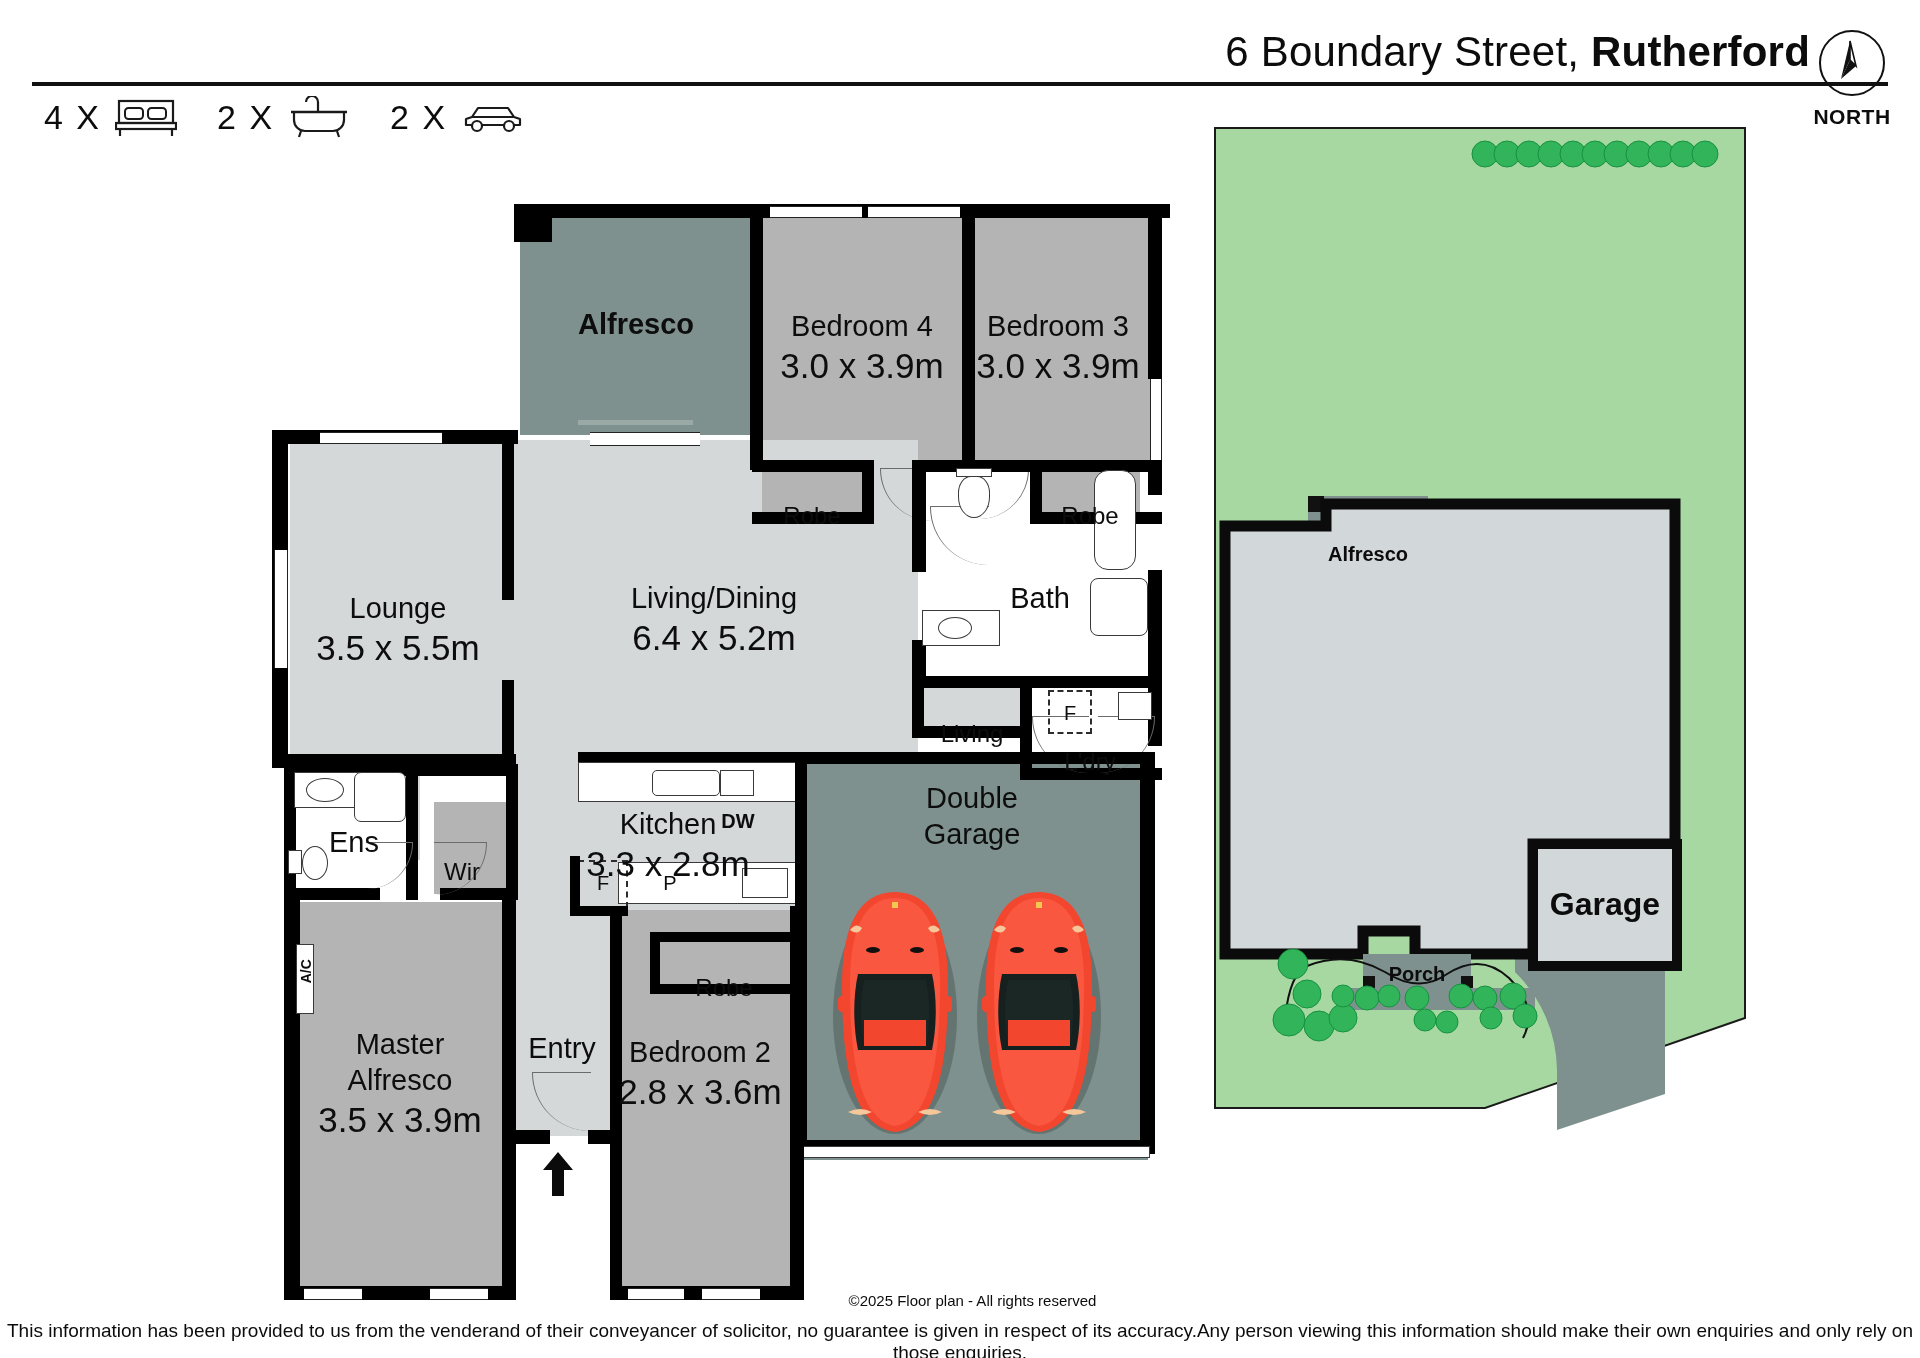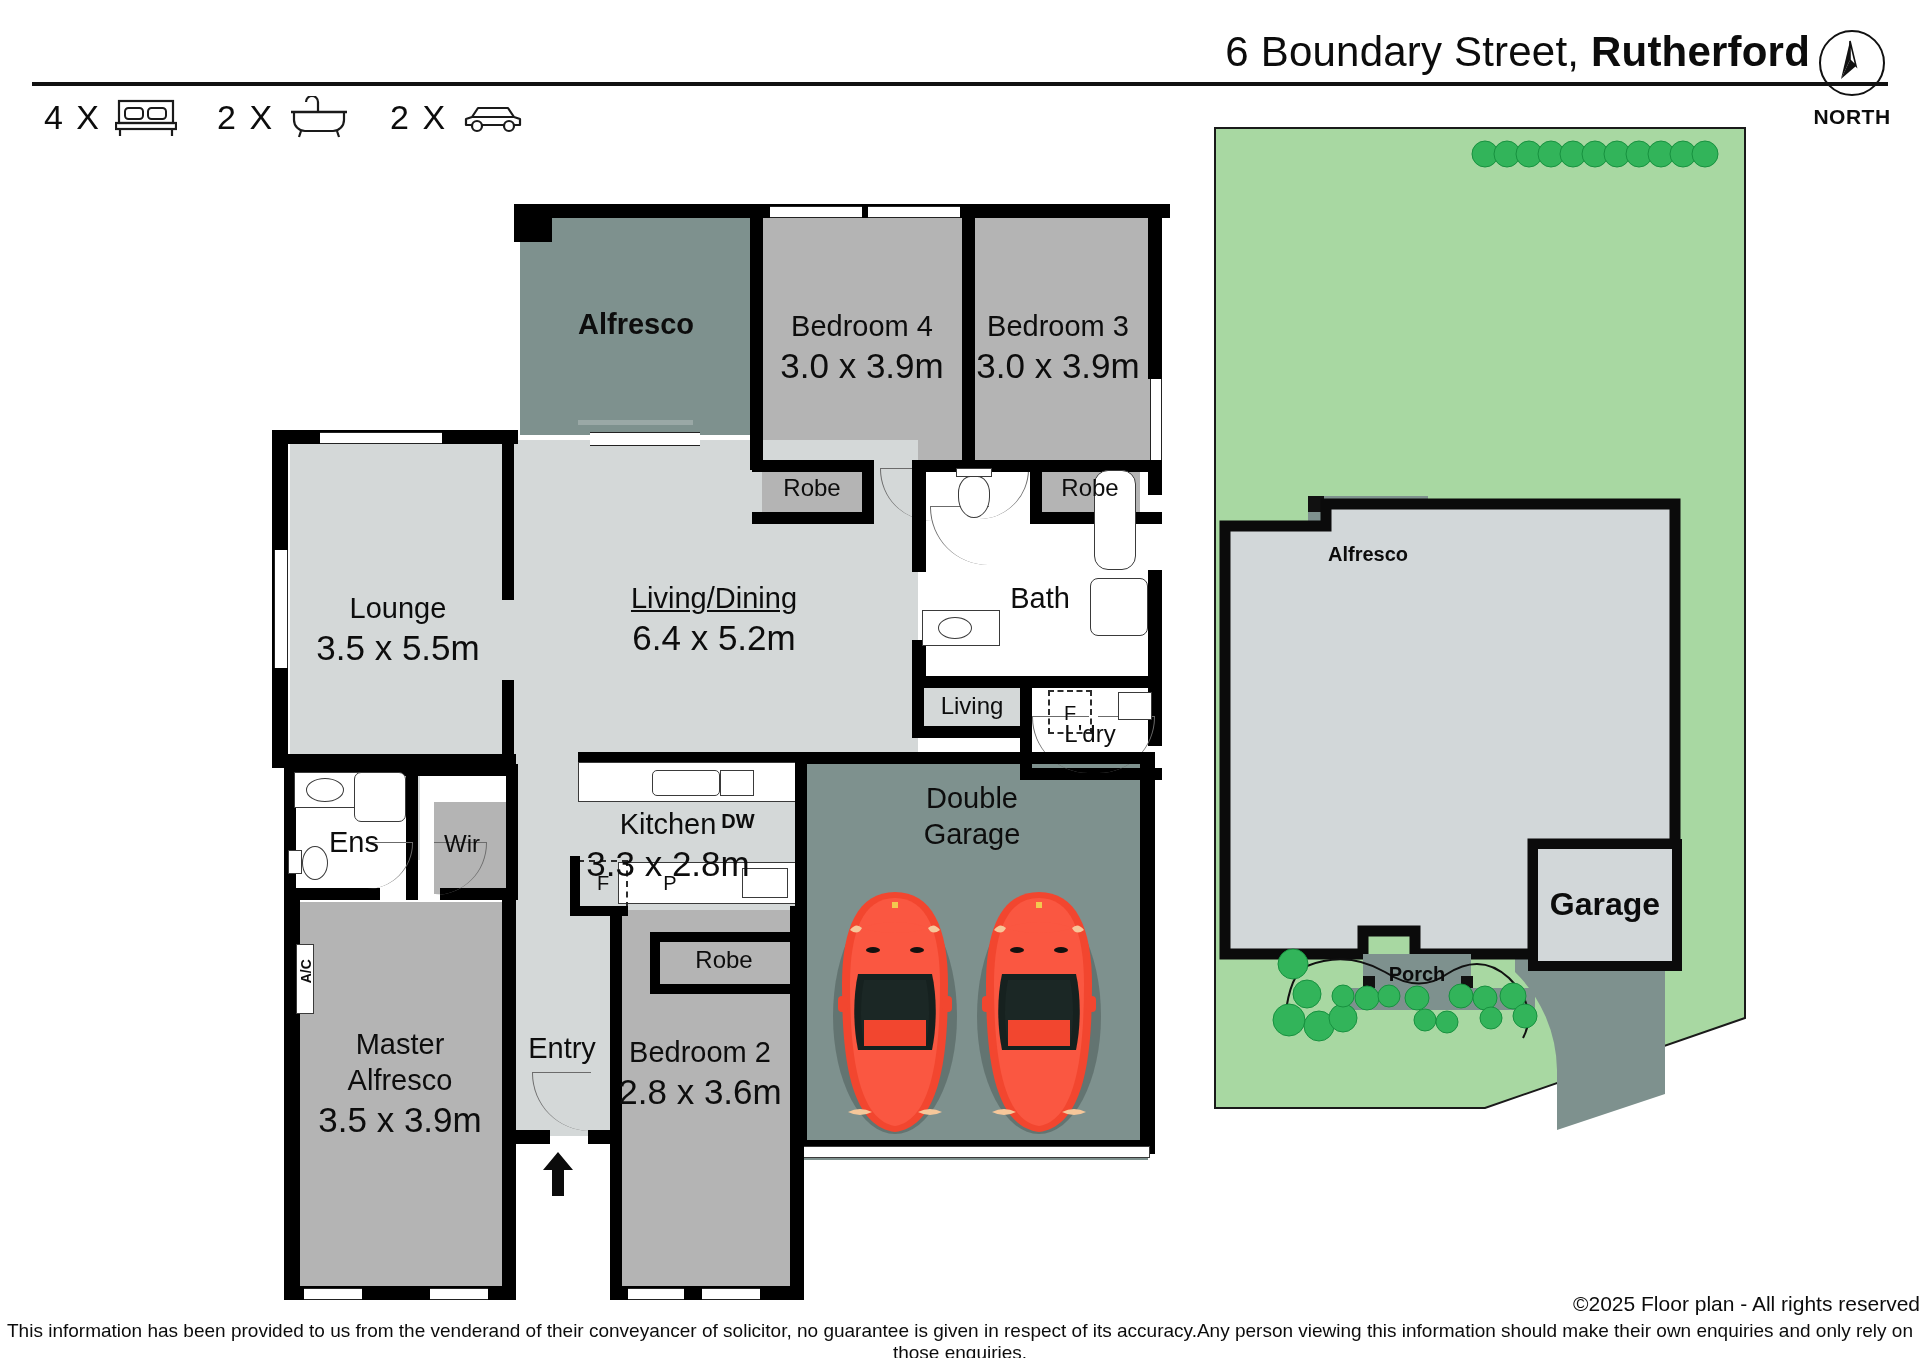--- a/index.html
+++ b/index.html
@@ -25,39 +25,39 @@
   #compass-label{font-size:21px;font-weight:700;letter-spacing:.5px;margin-top:9px;}
 
   
   #plan{position:absolute;left:0;top:120px;width:1920px;height:1150px;}
 
   
   .room{position:absolute;box-sizing:border-box;}
   .wall{position:absolute;background:#000;}
   .lbl{position:absolute;text-align:center;line-height:1.17;white-space:nowrap;
        font-size:29px;color:#0d0d0d;transform:translateX(-50%);}
-  .lbl.sm{font-size:24px;}
+  .lbl.sm{font-size:24px;margin-top:28px;}
   .lbl.xs{font-size:20px;}
   .lbl.tiny{font-size:14px;font-weight:700;}
   .dim{font-size:35px;}
 
   
   .fx{position:absolute;box-sizing:border-box;border:1.6px solid #3a3a3a;background:#fff;}
   .fxr{border-radius:7px;}
   .dash{position:absolute;box-sizing:border-box;border:2px dashed #2c2c2c;background:transparent;}
   .door{position:absolute;border:1.6px solid #6b6b6b;border-width:1.6px 0 0 1.6px;}
   .win{position:absolute;background:#fff;border-top:1.6px solid #222;border-bottom:1.6px solid #222;}
   .winv{position:absolute;background:#fff;border-left:1.6px solid #222;border-right:1.6px solid #222;}
 
   
   #site{position:absolute;left:1185px;top:118px;width:700px;height:1150px;}
   .site-lbl{position:absolute;font-weight:700;white-space:nowrap;transform:translateX(-50%);}
 
   
-  #copyright{position:absolute;left:0;right:0;top:1292px;text-align:right;font-size:21px;margin-left:25px;}
+  #copyright{position:absolute;left:0;right:0;top:1292px;text-align:center;font-size:15px;margin-left:25px;}
   #disclaimer{position:absolute;left:0;right:0;top:1320px;text-align:center;font-size:19px;}
 </style>
 </head>
 <body>
 
 <div id="header-rule"></div>
 
 <div id="page-title"><span>6 Boundary Street, </span><span class="suburb">Rutherford</span></div>
 
 <div id="features">
@@ -311,21 +311,21 @@
 
   <div class="lbl" style="left:1058px;top:190px;">Bedroom 3</div>
   <div class="lbl dim" style="left:1058px;top:226px;">3.0 x 3.9m</div>
 
   <div class="lbl sm" style="left:812px;top:354px;">Robe</div>
   <div class="lbl sm" style="left:1090px;top:354px;">Robe</div>
 
   <div class="lbl" style="left:398px;top:472px;">Lounge</div>
   <div class="lbl dim" style="left:398px;top:508px;">3.5 x 5.5m</div>
 
-  <div class="lbl" style="left:714px;top:462px;text-decoration:underline;">Living/Dining</div>
+  <div class="lbl" style="left:714px;top:462px;">Living/Dining</div>
   <div class="lbl dim" style="left:714px;top:498px;">6.4 x 5.2m</div>
 
   <div class="lbl" style="left:1040px;top:462px;">Bath</div>
   <div class="lbl sm" style="left:972px;top:572px;">Living</div>
   <div class="lbl sm" style="left:1090px;top:600px;">L'dry</div>
   <div class="lbl xs" style="left:1070px;top:582px;">F</div>
 
   <div class="lbl" style="left:668px;top:688px;">Kitchen</div>
   <div class="lbl dim" style="left:668px;top:724px;">3.3 x 2.8m</div>
   <div class="lbl xs" style="left:738px;top:690px;font-weight:700;">DW</div>

